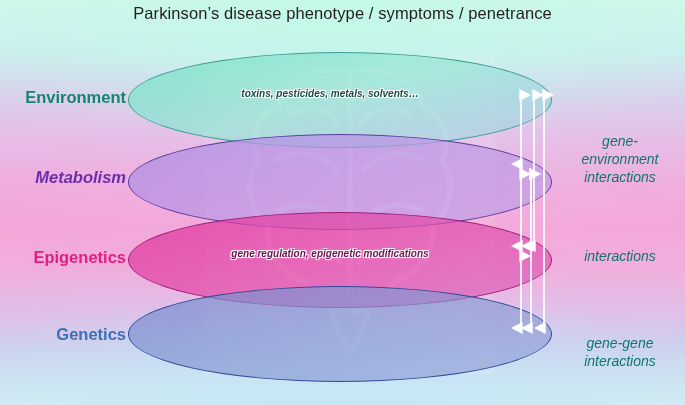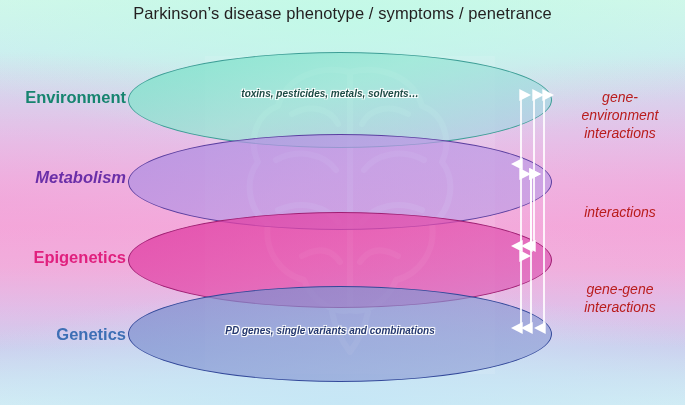--- a/index.html
+++ b/index.html
@@ -132,26 +132,27 @@
   .txt-met { left: 150px; width: 360px; top: 168px; color: #3c2270; }
   .txt-epi { left: 150px; width: 360px; top: 248px; color: #6e1552; }
   .txt-gen { left: 150px; width: 360px; top: 325px; color: #24386f; }
 
   
   .annot {
     position: absolute;
     text-align: center;
     font-size: 14px;
     font-style: italic;
-    color: #b91c1c;
+    color: #0f766e;
     line-height: 1.30;
+    margin-top: 44px;
   }
   .annot-ge   { left: 558px; width: 124px; top: 88px; }
   .annot-mf   { left: 556px; width: 128px; top: 203px; }
-  .annot-gg   { left: 558px; width: 124px; top: 280px; }
+  .annot-gg   { left: 558px; width: 124px; top: 290px; }
 
   
   .arrows { position: absolute; left: 0; top: 0; width: 685px; height: 405px; }
 </style>
 </head>
 <body>
 
 <div id="stage">
 
   <div class="bg-base"></div>
@@ -184,21 +185,21 @@
   <div class="layer layer-met"></div>
   <div class="layer layer-epi"></div>
   <div class="layer layer-gen"></div>
 
   <div class="side-label lbl-env">Environment</div>
   <div class="side-label lbl-met">Metabolism</div>
   <div class="side-label lbl-epi">Epigenetics</div>
   <div class="side-label lbl-gen">Genetics</div>
 
   <div class="layer-text txt-env">toxins, pesticides, metals, solvents…</div>
-  <div class="layer-text txt-gen">PD genes, single variants and combinations</div>
+  <div class="layer-text txt-epi">gene regulation, epigenetic modifications</div>
 
   <svg class="arrows" viewBox="0 0 685 405" aria-hidden="true">
     <defs>
       <marker id="ah-up" markerWidth="7" markerHeight="7" refX="3.5" refY="6" orient="auto">
         <path d="M3.5 0 L7 7 L0 7 Z" fill="#ffffff"></path>
       </marker>
       <marker id="ah-dn" markerWidth="7" markerHeight="7" refX="3.5" refY="1" orient="auto">
         <path d="M3.5 7 L0 0 L7 0 Z" fill="#ffffff"></path>
       </marker>
     </defs>

